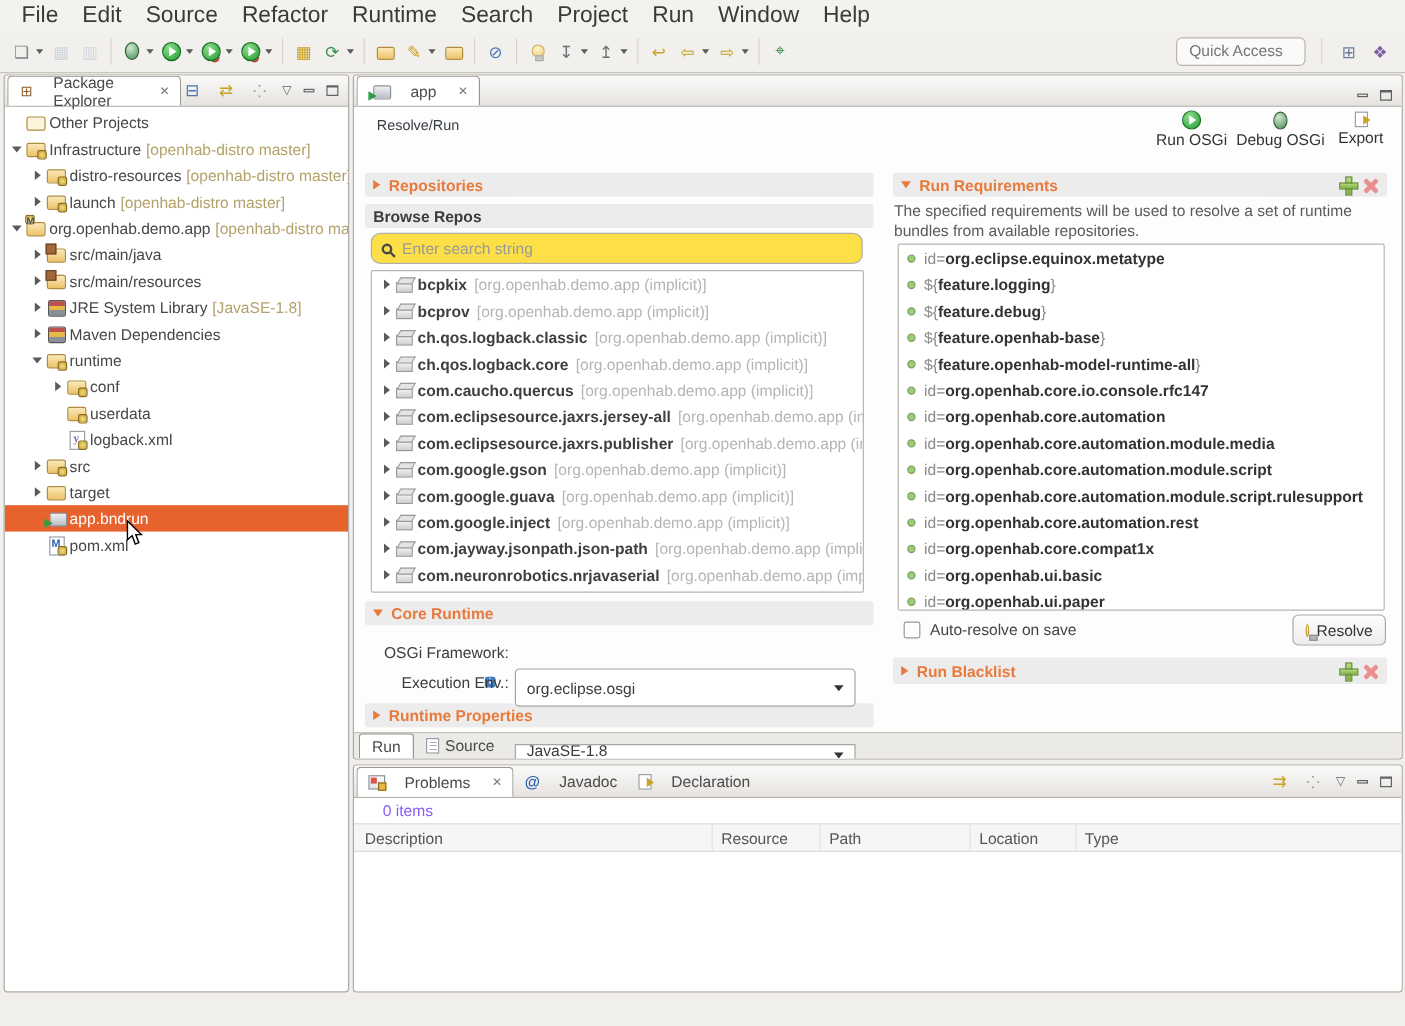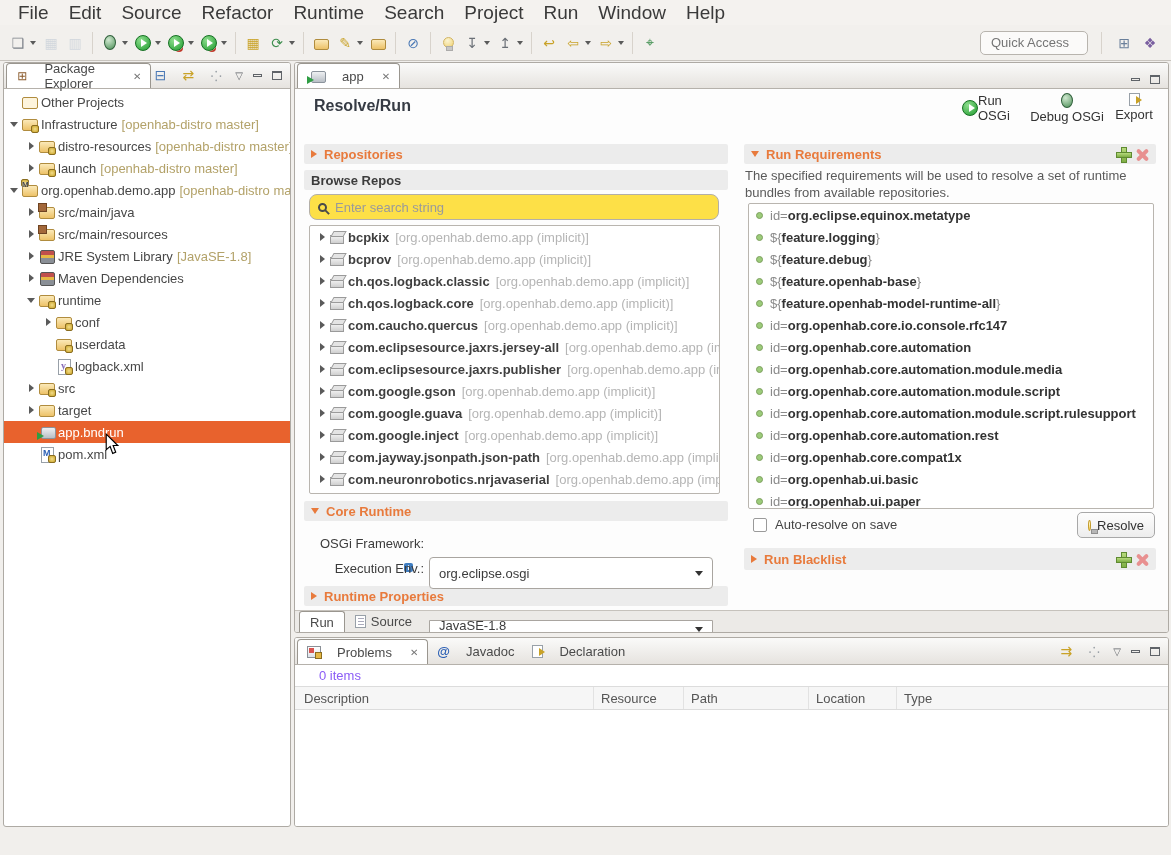--- a/index.html
+++ b/index.html
@@ -63,21 +63,21 @@
   .ti-package-folder::after { content:""; position:absolute; left:-1px; top:-1px; width:7px; height:7px; background:#a3683a; border:1px solid #6e4322; z-index:2; }
   .ti-library::before { content:""; position:absolute; left:1px; top:2px; width:13px; height:12px; background:linear-gradient(#c0504d 0 32%, #e6b844 32% 62%, #8a8f96 62% 100%); border:1px solid #555; border-radius:2px; }
   .ti-file-y::before { content:""; position:absolute; left:2px; top:1px; width:11px; height:14px; background:#fff; border:1px solid #98a0a8; }
   .ti-file-y i { position:absolute; left:5px; top:2px; font:bold 10px "Liberation Serif",serif; color:#8a6fb8; font-style:normal; }
   .ti-bndrun::before { content:""; position:absolute; left:2px; top:3px; width:13px; height:10px; background:linear-gradient(#eef0f2,#b9bfc6); border:1px solid #8b939c; border-radius:2px; }
   .ti-bndrun::after { content:""; position:absolute; left:-2px; bottom:0; border-left:7px solid #2f9e44; border-top:4px solid transparent; border-bottom:4px solid transparent; z-index:2; }
   .ti-pom::before { content:""; position:absolute; left:2px; top:1px; width:11px; height:14px; background:#fff; border:1px solid #98a0a8; }
   .ti-pom i { position:absolute; left:4px; top:2px; font:bold 9px "Liberation Sans",sans-serif; color:#2b5fb4; font-style:normal; }
 
   
-  .form-title { font-size:16px; font-weight:bold; color:#363b44; }
+  .form-title { font-size:12px; font-weight:normal; color:#363b44; }
   .secbar { background:#ececec; height:20px; display:flex; align-items:center; padding:0 7px; border-radius:2px; }
   .sec-arrow-c { width:0; height:0; border-left:6px solid #e87a3c; border-top:4px solid transparent; border-bottom:4px solid transparent; }
   .sec-arrow-o { width:0; height:0; border-top:6px solid #e87a3c; border-left:4px solid transparent; border-right:4px solid transparent; }
   .sec-title { color:#e87a3c; font-weight:bold; font-size:13px; margin-left:7px; }
   .sec-title.dark { color:#3c3c3c; margin-left:0; }
   .sec-icons { margin-left:auto; display:flex; align-items:center; gap:6px; }
   .ic-plus { width:14px; height:14px; position:relative; display:inline-block; }
   .ic-plus::before { content:""; position:absolute; left:5px; top:0; width:4px; height:14px; background:linear-gradient(#b6da7c,#7fae45); border:1px solid #5f8a31; }
   .ic-plus::after { content:""; position:absolute; left:0; top:5px; width:14px; height:4px; background:linear-gradient(#b6da7c,#7fae45); border:1px solid #5f8a31; }
   .ic-cross { width:13px; height:13px; position:relative; display:inline-block; }
@@ -371,21 +371,21 @@
       <span class="closex">✕</span>
     </div>
     <div class="strip-icons">
       <span class="wmin"></span>
       <span class="wmax"></span>
     </div>
   </div>
 
   <div class="abs form-title" style="left:19px; top:34px;">Resolve/Run</div>
   <div class="abs" style="right:10px; top:28px; display:flex; gap:4px;">
-    <div style="display:flex;flex-direction:row;align-items:center;width:62px;">
+    <div style="display:flex;flex-direction:column;align-items:center;width:62px;">
       <span class="tb tb-circle"></span>
       <span style="font-size:13px;color:#333">Run OSGi</span>
     </div>
     <div style="display:flex;flex-direction:column;align-items:center;width:78px;">
       <span class="tb tb-bug"></span>
       <span style="font-size:13px;color:#333">Debug OSGi</span>
     </div>
     <div style="display:flex;flex-direction:column;align-items:center;width:48px;">
       <span class="ic-decl" style="margin-top:2px"></span>
       <span style="font-size:13px;color:#333;margin-top:1px">Export</span>

